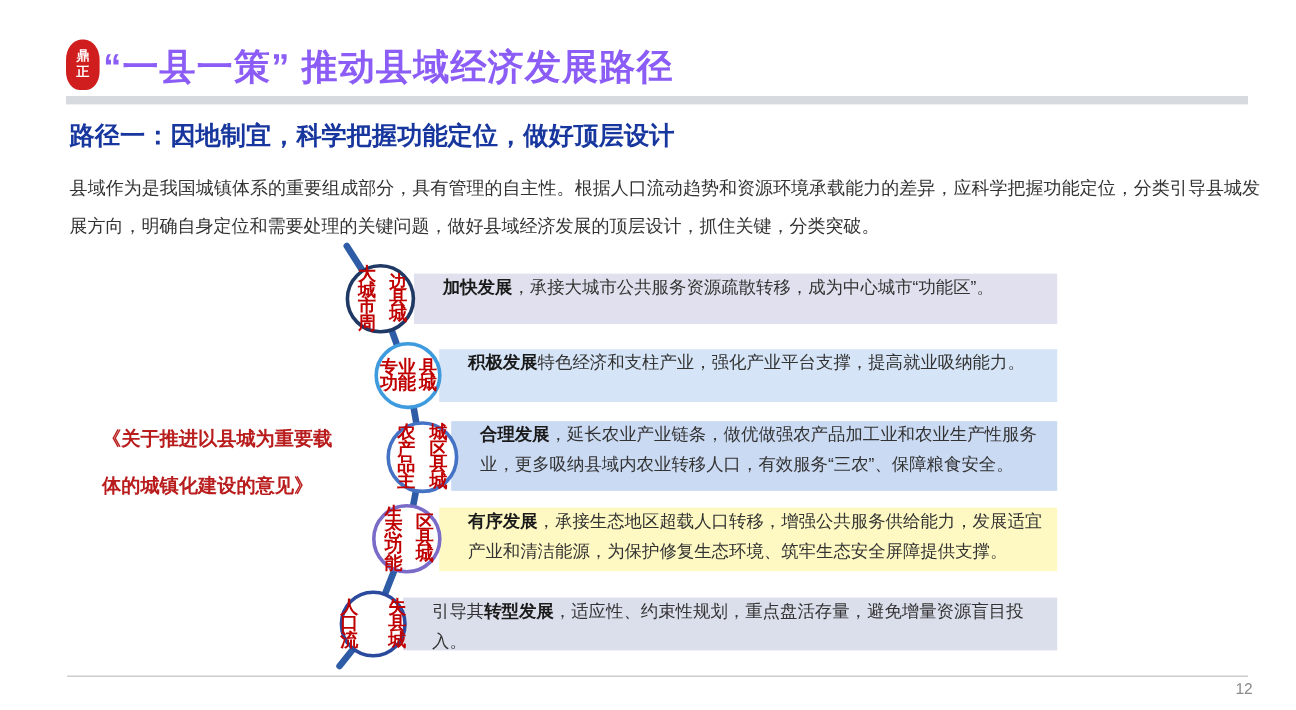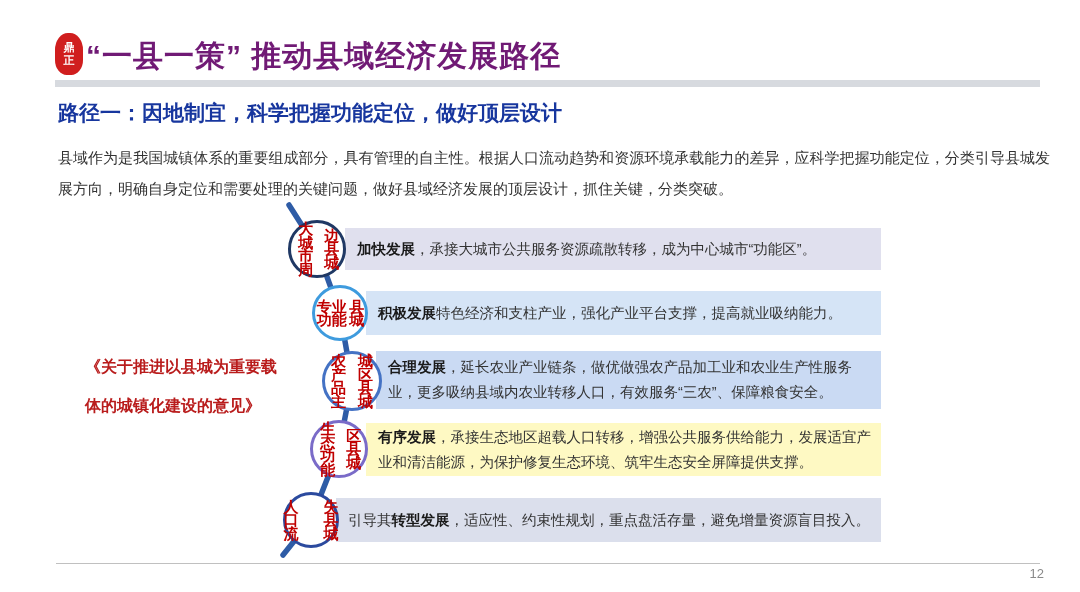--- a/index.html
+++ b/index.html
@@ -15,21 +15,21 @@
   .seal {
     position: absolute; left: 55px; top: 33px;
     width: 28px; height: 42px;
     background: #d01e1e;
     border-radius: 46% 46% 42% 42% / 40% 40% 36% 36%;
     display: flex; flex-direction: column; align-items: center; justify-content: center;
     color: #fff; font-size: 11px; font-weight: bold; line-height: 13px;
   }
   .slide-title {
     position: absolute; left: 86px; top: 36px;
-    font-size: 30px; font-weight: bold; color: #701a75;
+    font-size: 30px; font-weight: bold; color: #8b5cf6;
     letter-spacing: 1px; white-space: nowrap; text-align: right;
   }
   .title-bar {
     position: absolute; left: 55px; top: 80px;
     width: 985px; height: 7px; background: #d7dadf;
   }
   .section-heading {
     position: absolute; left: 58px; top: 99px;
     font-size: 21px; font-weight: bold; color: #17369e;
     white-space: nowrap;
@@ -51,23 +51,23 @@
     position: absolute; border-radius: 50%;
     background: #ffffff;
     display: flex; flex-direction: row; align-items: center; justify-content: center;
     font-size: 15px; font-weight: bold; color: #c00000;
     line-height: 13.5px; text-align: center;
     border: 3px solid #1f3864;
     z-index: 3;
   }
   .box {
     position: absolute;
-    display: flex; align-items: center;
+    display: flex; align-items: flex-start;
     font-size: 14.5px; color: #333;
-    padding-left: 12px; padding-right: 8px;
+    padding-left: 24px; padding-right: 8px;
     line-height: 25px;
     z-index: 1;
   }
   .box b { color: #1a1a1a; font-weight: bold; }
   
   .footer-line {
     position: absolute; left: 56px; top: 563px;
     width: 984px; height: 1px; background: #c0c0c0;
   }
   .page-number {

